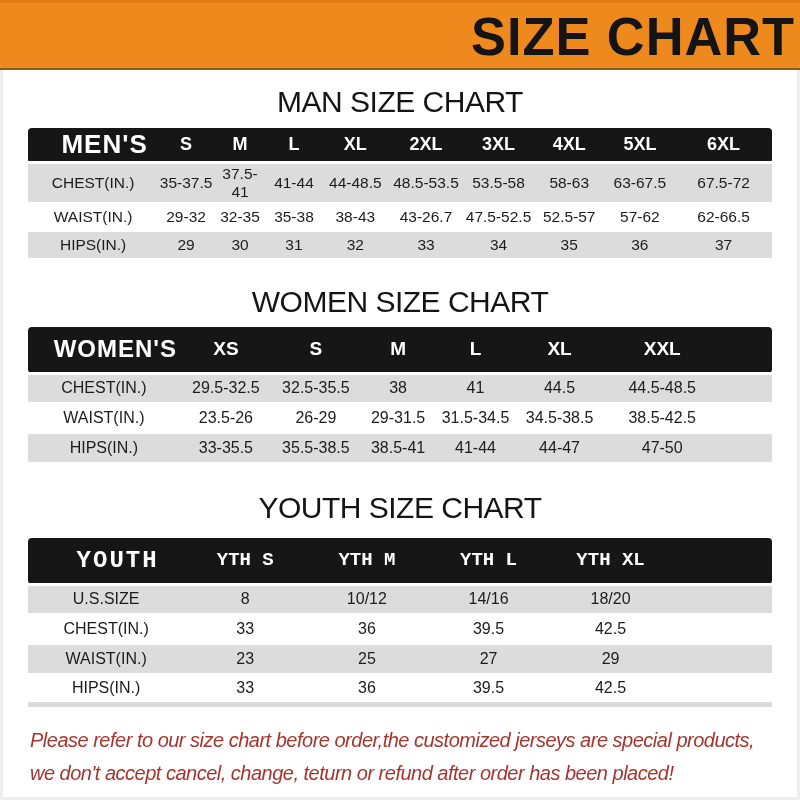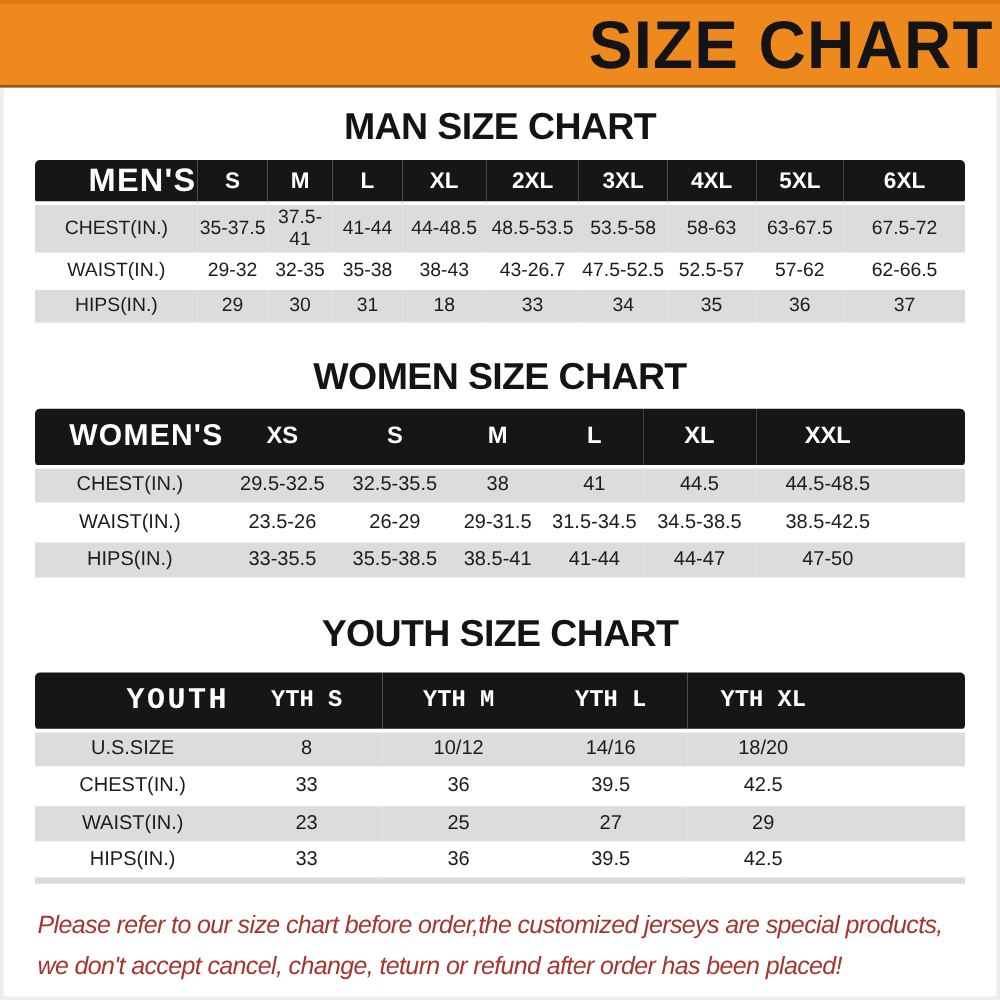--- a/index.html
+++ b/index.html
@@ -29,21 +29,21 @@
     font-size:54px;
     font-weight:800;
     letter-spacing:1px;
     color:#141414;
     transform:scaleX(0.97);
     line-height:1;
   }
   h2.section-heading{
     text-align:center;
     font-size:30px;
-    font-weight:700;
+    font-weight:400;
     letter-spacing:-0.5px;
     color:#141414;
     margin:0;
   }
   #heading-men{margin:15px 0 9px;}
   #heading-women{margin:25px 0 8px;}
   #heading-youth{margin:27px 0 13px;}
   table.size-table{
     width:744px;
     margin:0 auto;
@@ -51,21 +51,21 @@
     table-layout:fixed;
   }
   table.size-table th{
     background:var(--bar-black);
     color:#ffffff;
     font-weight:bold;
     text-align:center;
     border-bottom:3px solid #ffffff;
   }
   table.size-table th:first-child{
-    text-align:right;
+    text-align:center;
     padding-left:24px;
     border-radius:4px 0 0 4px;
   }
   table.size-table th:last-child{border-radius:0 4px 4px 0;}
   table.size-table td{
     text-align:center;
     font-size:15.5px;
     color:#1c1c1c;
     border-bottom:2px solid #ffffff;
   }
@@ -154,21 +154,21 @@
         <td>47.5-52.5</td>
         <td>52.5-57</td>
         <td>57-62</td>
         <td>62-66.5</td>
       </tr>
       <tr>
         <td>HIPS(IN.)</td>
         <td>29</td>
         <td>30</td>
         <td>31</td>
-        <td>18</td>
+        <td>32</td>
         <td>33</td>
         <td>34</td>
         <td>35</td>
         <td>36</td>
         <td>37</td>
       </tr>
     </tbody>
   </table>
 
 <h2 class="section-heading" id="heading-women">WOMEN SIZE CHART</h2>

